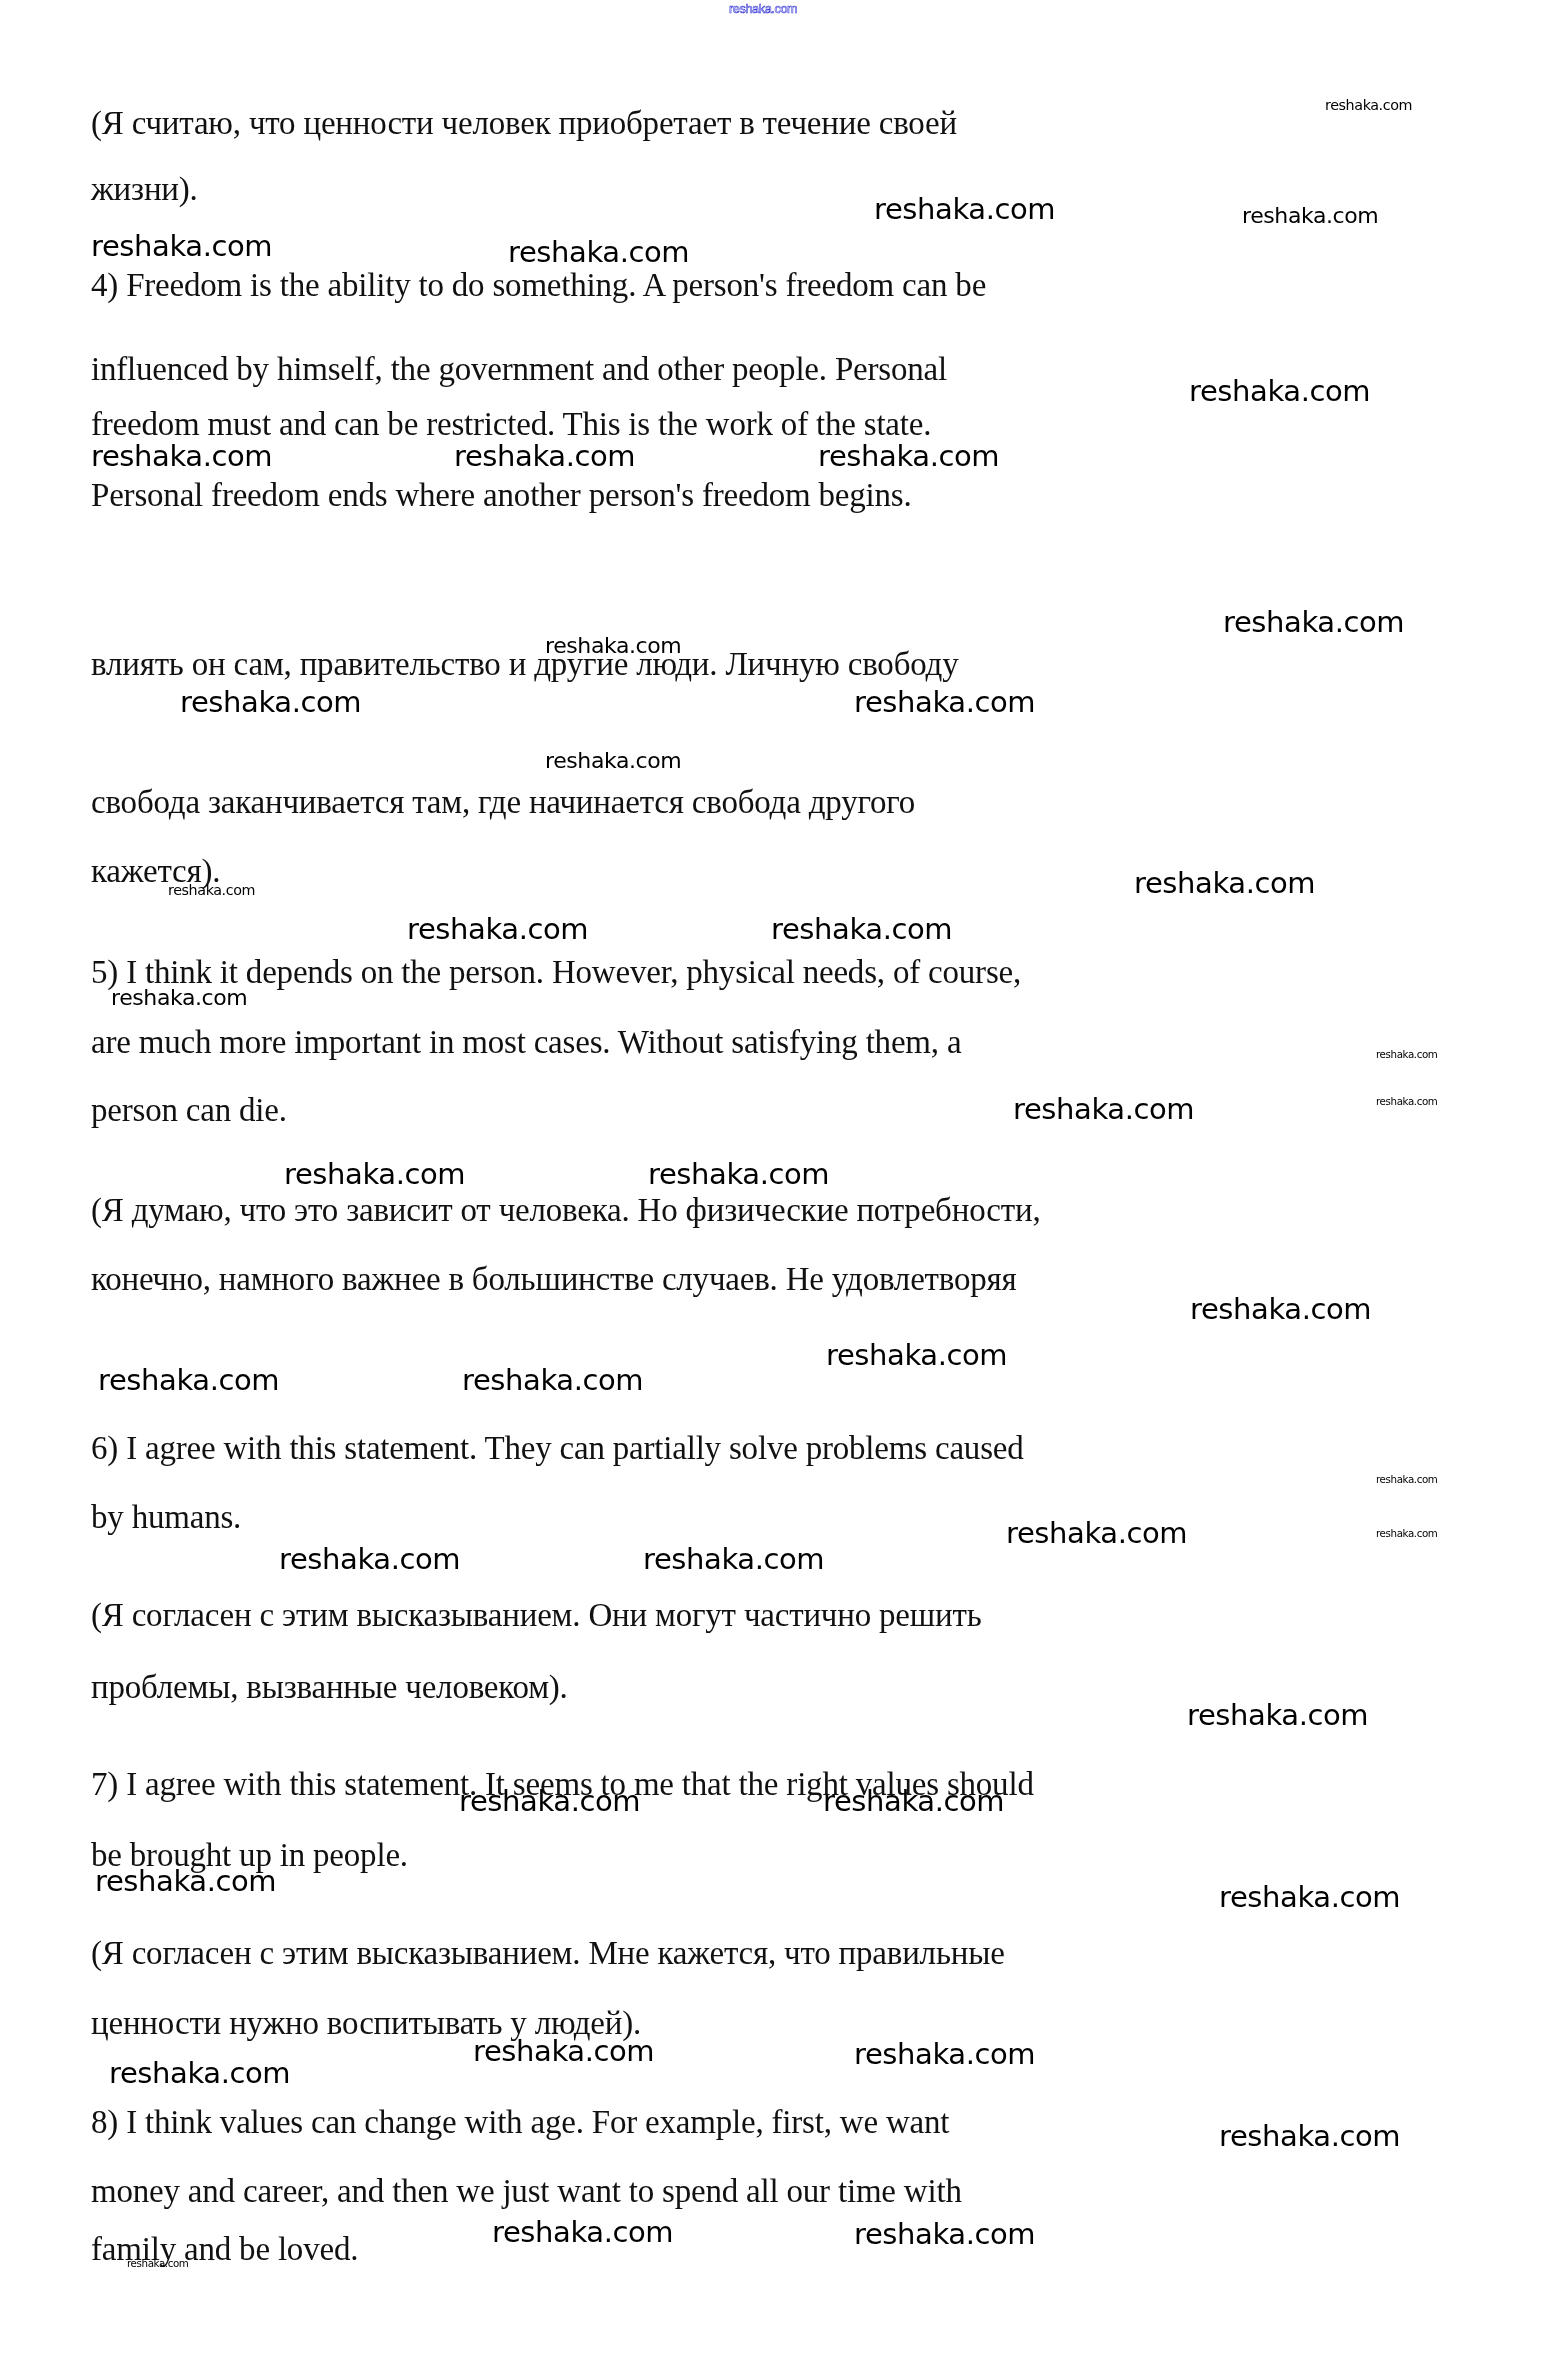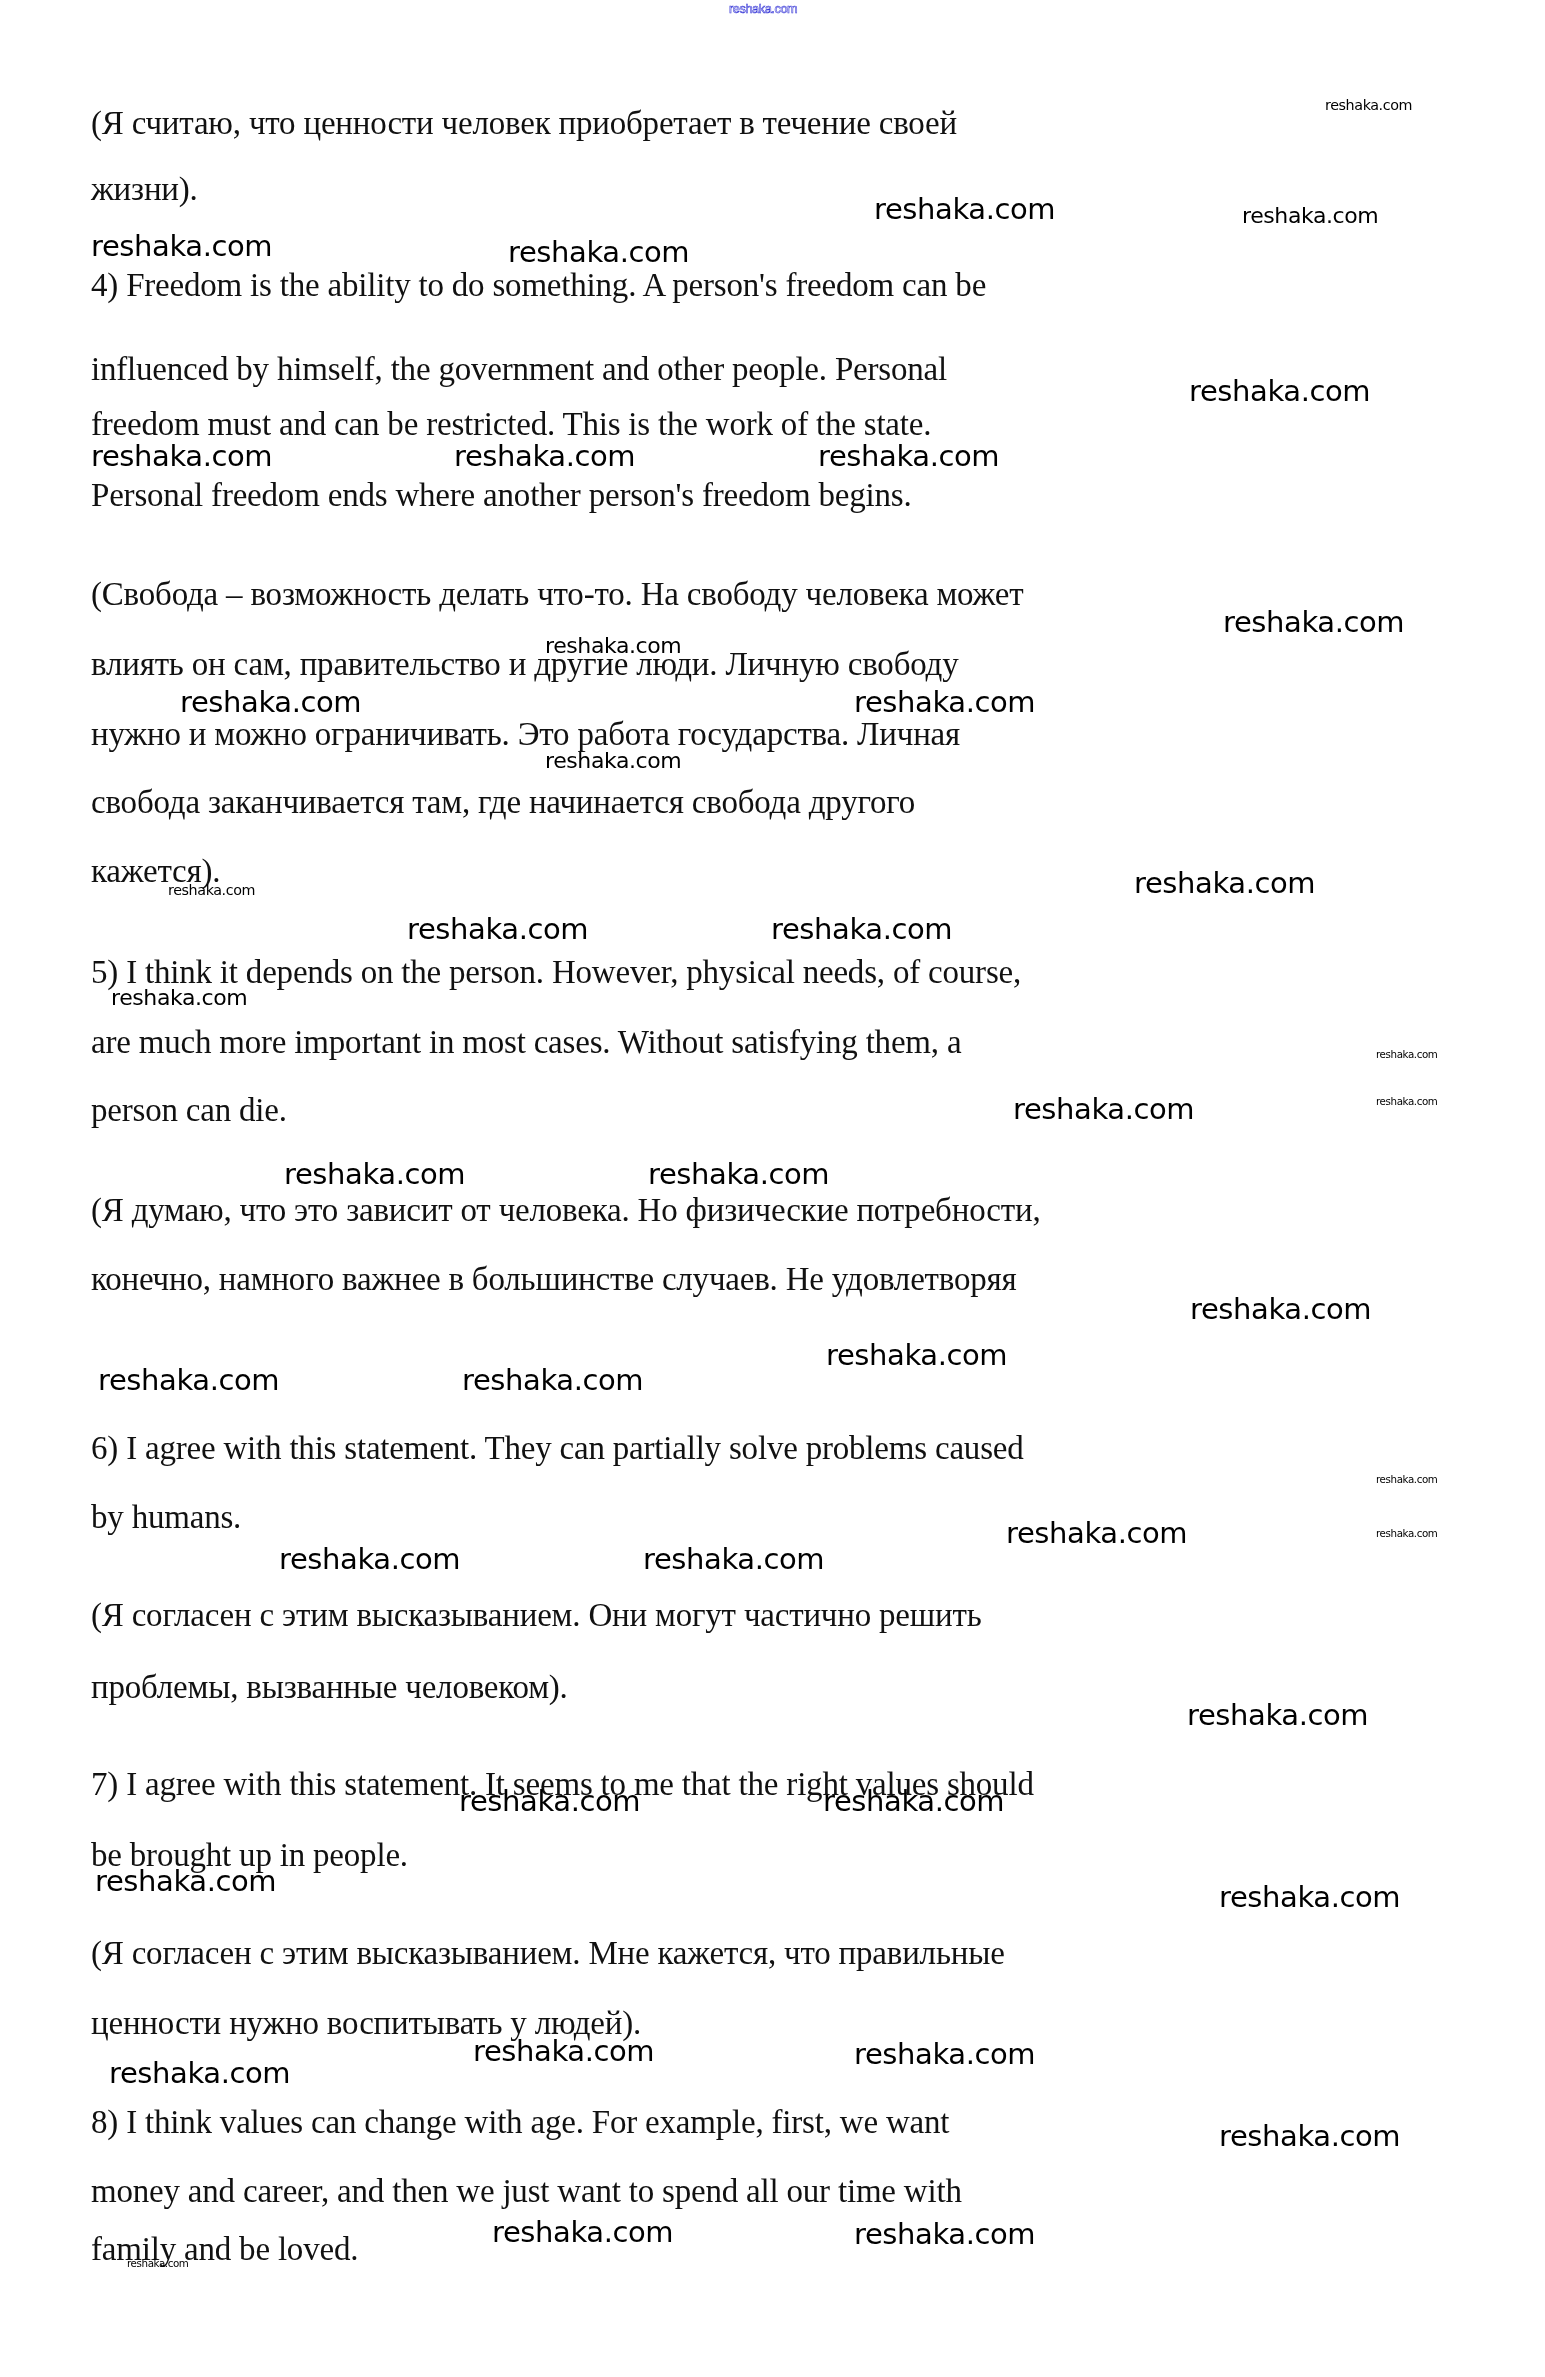--- a/index.html
+++ b/index.html
@@ -45,23 +45,21 @@
   <div class="wm-header">reshaka.com</div>
 
   <div class="line" style="top:103px">(Я считаю, что ценности человек приобретает в течение своей</div>
   <div class="line" style="top:169px">жизни).</div>
 
   <div class="line" style="top:265px">4) Freedom is the ability to do something. A person's freedom can be</div>
   <div class="line" style="top:349px">influenced by himself, the government and other people. Personal</div>
   <div class="line" style="top:404px">freedom must and can be restricted. This is the work of the state.</div>
   <div class="line" style="top:475px">Personal freedom ends where another person's freedom begins.</div>
 
-  <div class="line" style="top:574px">(Свобода – возможность делать что-то. На свободу человека может</div>
   <div class="line" style="top:644px">влиять он сам, правительство и другие люди. Личную свободу</div>
-  <div class="line" style="top:714px">нужно и можно ограничивать. Это работа государства. Личная</div>
   <div class="line" style="top:782px">свобода заканчивается там, где начинается свобода другого</div>
   <div class="line" style="top:851px">кажется).</div>
 
   <div class="line" style="top:952px">5) I think it depends on the person. However, physical needs, of course,</div>
   <div class="line" style="top:1022px">are much more important in most cases. Without satisfying them, a</div>
   <div class="line" style="top:1090px">person can die.</div>
 
   <div class="line" style="top:1190px">(Я думаю, что это зависит от человека. Но физические потребности,</div>
   <div class="line" style="top:1259px">конечно, намного важнее в большинстве случаев. Не удовлетворяя</div>
 

